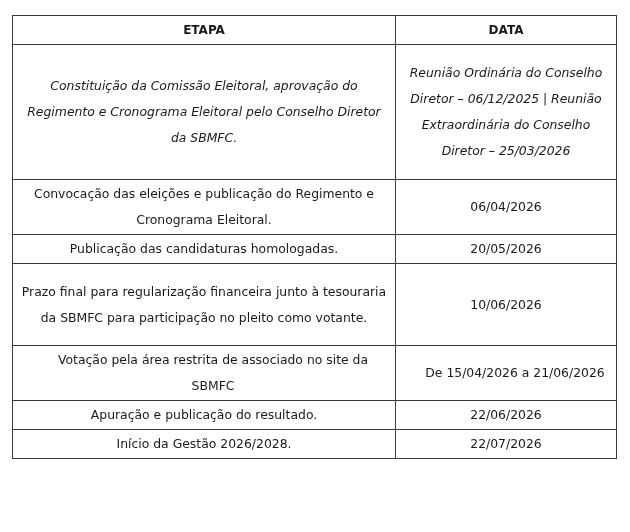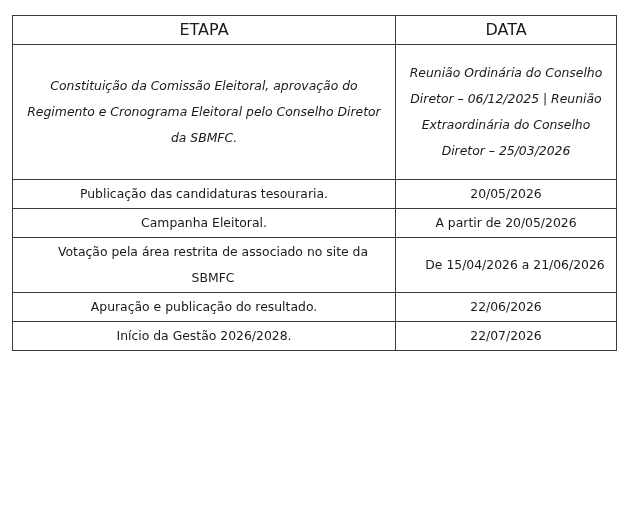--- a/index.html
+++ b/index.html
@@ -4,21 +4,21 @@
 <style>
   html, body { margin:0; padding:0; background:#ffffff; }
   body { width:630px; height:532px; position:relative; overflow:hidden;
          font-family: "DejaVu Sans", sans-serif; color:#1a1a1a; }
   table.sched { position:absolute; left:12px; top:15px; width:604px;
     border-collapse:collapse; table-layout:fixed; font-size:12.4px; }
   table.sched col.c1 { width:383px; }
   table.sched col.c2 { width:221px; }
   table.sched th, table.sched td { border:1.6px solid #3a3a3a; text-align:center;
     vertical-align:middle; padding:0 6px; line-height:26px; }
-  table.sched th { font-weight:normal; font-size:16px; height:28px;margin-top:47px; }
+  table.sched th { font-weight:bold; font-size:12px; height:28px;margin-top:47px; }
   td.etapa { padding:0 10px; }
   tr.r1 td { height:134px;font-style:italic; }
   tr.r2 td { height:54px; }
   tr.r3 td, tr.r4 td, tr.r5 td, tr.r8 td, tr.r9 td { height:28px; }
   tr.r6 td { height:81px; }
   tr.r7 td { height:54px;padding-left:24px; }
 </style>
 </head>
 <body>
 
@@ -31,27 +31,31 @@
     <tr>
       <th>ETAPA</th>
       <th>DATA</th>
     </tr>
   </thead>
   <tbody>
     <tr class="r1">
       <td class="etapa">Constituição da Comissão Eleitoral, aprovação do Regimento e Cronograma Eleitoral pelo Conselho Diretor da SBMFC.</td>
       <td>Reunião Ordinária do Conselho Diretor – 06/12/2025 | Reunião Extraordinária do Conselho Diretor – 25/03/2026</td>
     </tr>
+    <tr class="r2">
+      <td class="etapa">Convocação das eleições e publicação do Regimento e Cronograma Eleitoral.</td>
+      <td>06/04/2026</td>
+    </tr>
     <tr class="r4">
-      <td class="etapa">Publicação das candidaturas tesouraria.</td>
+      <td class="etapa">Publicação das candidaturas homologadas.</td>
       <td>20/05/2026</td>
     </tr>
-    <tr class="r5">
-      <td class="etapa">Campanha Eleitoral.</td>
-      <td>A partir de 20/05/2026</td>
+    <tr class="r6">
+      <td class="etapa">Prazo final para regularização financeira junto à tesouraria da SBMFC para participação no pleito como votante.</td>
+      <td>10/06/2026</td>
     </tr>
     <tr class="r7">
       <td class="etapa">Votação pela área restrita de associado no site da SBMFC</td>
       <td>De 15/04/2026 a 21/06/2026</td>
     </tr>
     <tr class="r8">
       <td class="etapa">Apuração e publicação do resultado.</td>
       <td>22/06/2026</td>
     </tr>
     <tr class="r9">

